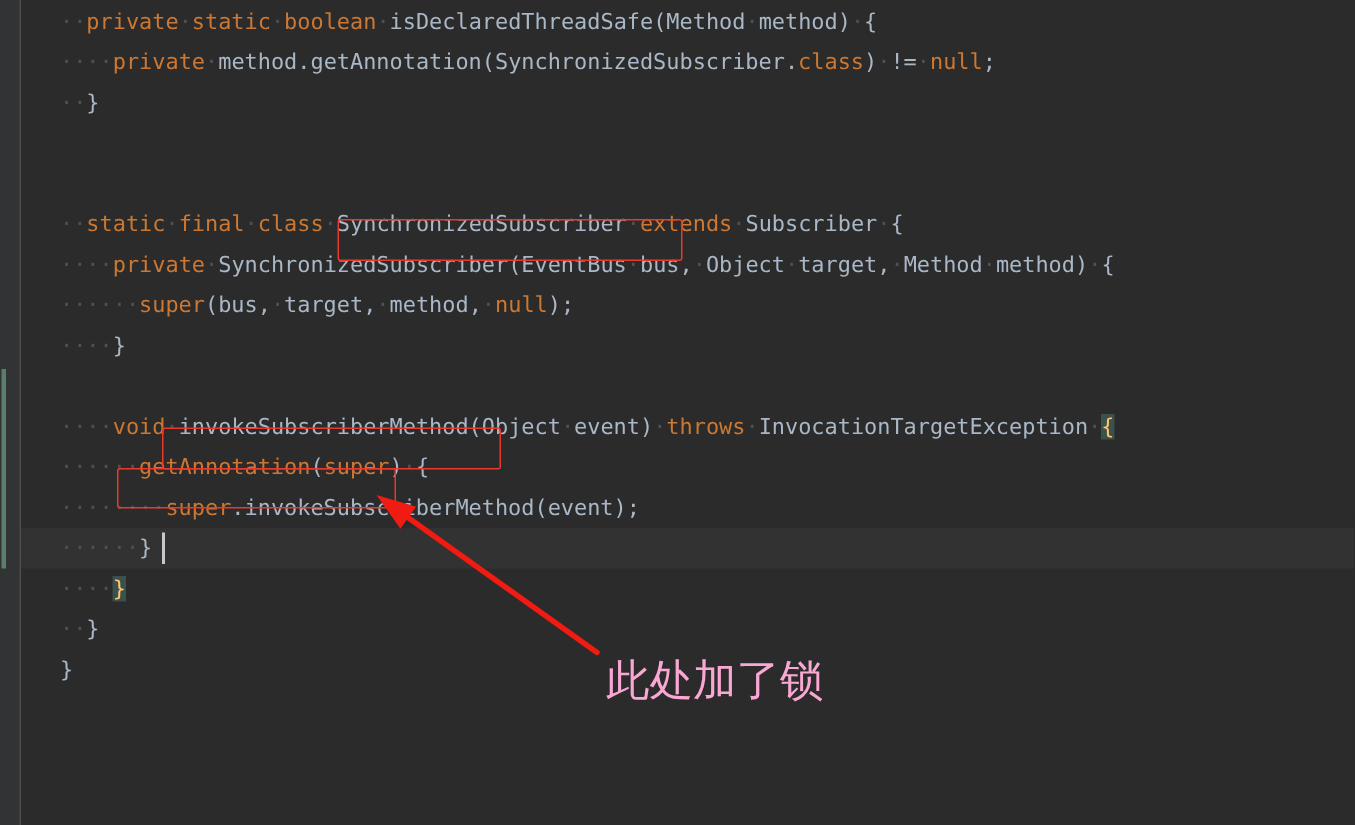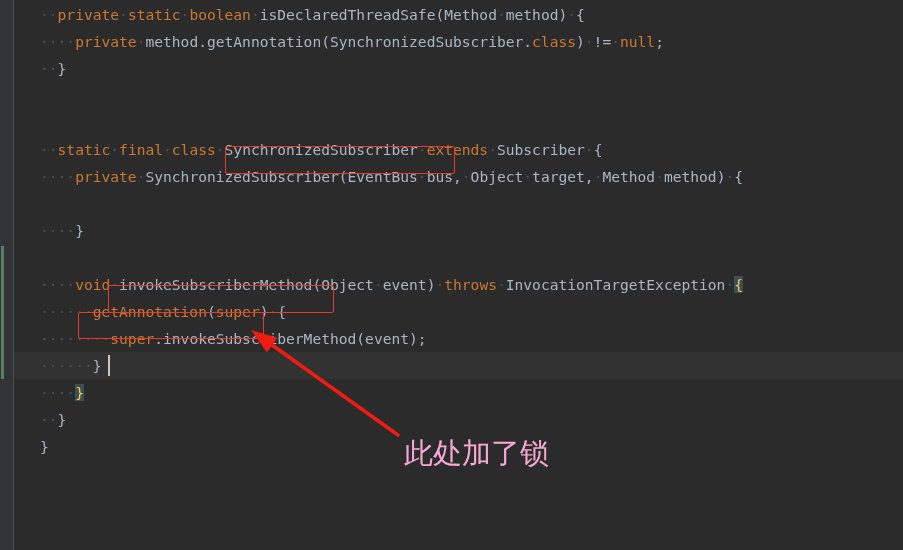--- a/index.html
+++ b/index.html
@@ -55,20 +55,21 @@
   <div class="mod-bar" id="mod-bar" style="top: 246px; height: 133px; background: rgb(91, 125, 105);"></div>
 
   <div class="code-layer" id="code-layer">
       <div class="cur-line-hl" style="top: 352px;"></div>
       <div class="line" style="top: 1px;"><span class="ws">··</span><span class="kw">private</span><span class="ws">·</span><span class="kw">static</span><span class="ws">·</span><span class="kw">boolean</span><span class="ws">·</span><span class="id">isDeclaredThreadSafe(Method</span><span class="ws">·</span><span class="id">method)</span><span class="ws">·</span><span class="id">{</span></div>
       <div class="line" style="top: 28px;"><span class="ws">····</span><span class="kw">private</span><span class="ws">·</span><span class="id">method.getAnnotation(SynchronizedSubscriber.</span><span class="kw">class</span><span class="id">)</span><span class="ws">·</span><span class="id">!=</span><span class="ws">·</span><span class="kw">null</span><span class="id">;</span></div>
       <div class="line" style="top: 55px;"><span class="ws">··</span><span class="id">}</span></div>
       <div class="line" style="top: 82px;"></div>
       <div class="line" style="top: 136px;"><span class="ws">··</span><span class="kw">static</span><span class="ws">·</span><span class="kw">final</span><span class="ws">·</span><span class="kw">class</span><span class="ws">·</span><span class="id">SynchronizedSubscriber</span><span class="ws">·</span><span class="kw">extends</span><span class="ws">·</span><span class="id">Subscriber</span><span class="ws">·</span><span class="id">{</span></div>
       <div class="line" style="top: 163px;"><span class="ws">····</span><span class="kw">private</span><span class="ws">·</span><span class="id">SynchronizedSubscriber(EventBus</span><span class="ws">·</span><span class="id">bus,</span><span class="ws">·</span><span class="id">Object</span><span class="ws">·</span><span class="id">target,</span><span class="ws">·</span><span class="id">Method</span><span class="ws">·</span><span class="id">method)</span><span class="ws">·</span><span class="id">{</span></div>
+      <div class="line" style="top: 190px;"><span class="ws">······</span><span class="kw">super</span><span class="id">(bus,</span><span class="ws">·</span><span class="id">target,</span><span class="ws">·</span><span class="id">method,</span><span class="ws">·</span><span class="kw">null</span><span class="id">);</span></div>
       <div class="line" style="top: 217px;"><span class="ws">····</span><span class="id">}</span></div>
       <div class="line" style="top: 244px;"></div>
       <div class="line" style="top: 271px;"><span class="ws">····</span><span class="kw">void</span><span class="ws">·</span><span class="id">invokeSubscriberMethod(Object</span><span class="ws">·</span><span class="id">event)</span><span class="ws">·</span><span class="kw">throws</span><span class="ws">·</span><span class="id">InvocationTargetException</span><span class="ws">·</span><span class="brace-hl">{</span></div>
       <div class="line" style="top: 298px;"><span class="ws">······</span><span class="kw">getAnnotation</span><span class="id">(</span><span class="kw">super</span><span class="id">)</span><span class="ws">·</span><span class="id">{</span></div>
       <div class="line" style="top: 325px;"><span class="ws">········</span><span class="kw">super</span><span class="id">.invokeSubscriberMethod(event);</span></div>
       <div class="line" style="top: 352px;"><span class="ws">······</span><span class="id">}</span></div>
       <div class="line" style="top: 379px;"><span class="ws">····</span><span class="brace-hl">}</span></div>
       <div class="line" style="top: 406px;"><span class="ws">··</span><span class="id">}</span></div>
       <div class="line" style="top: 433px;"><span class="id">}</span></div>
       <div class="caret" style="left: 107.62px; top: 355px;"></div>

